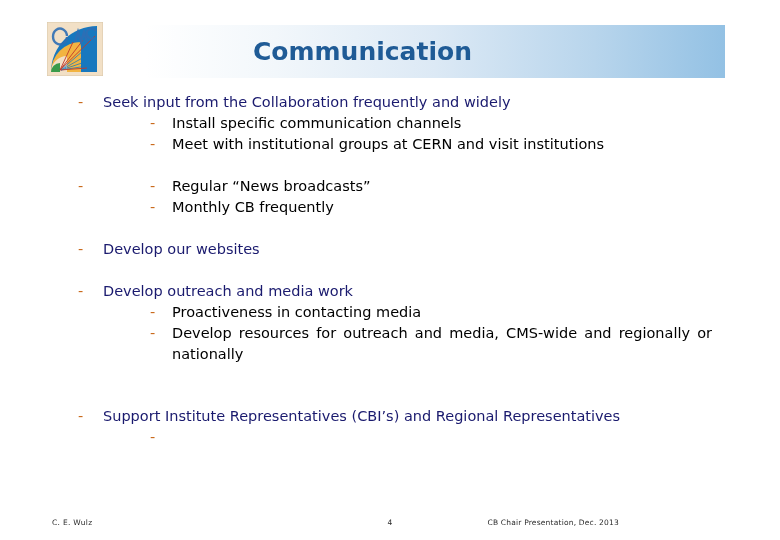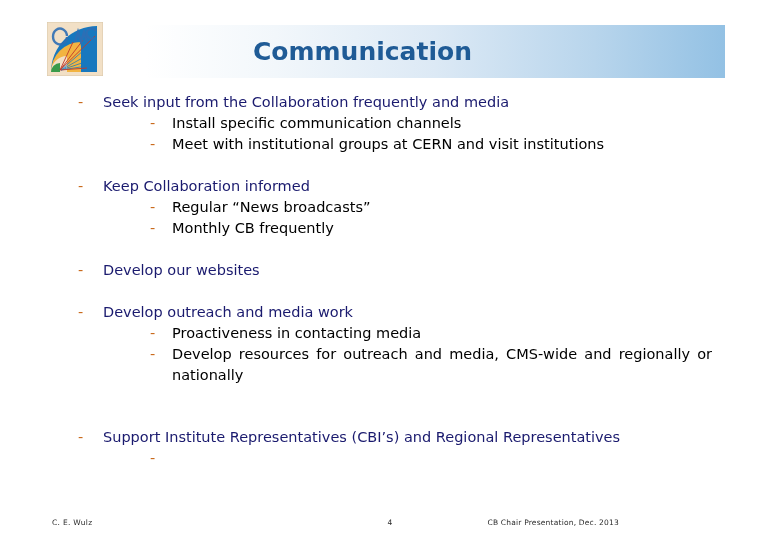--- a/index.html
+++ b/index.html
@@ -179,38 +179,37 @@
   </div>
 
   <div class="slide-title">Communication</div>
 </div>
 
 <div class="content">
 
   <div class="block">
     <div class="lvl1">
       <span class="dash">-</span>
-      <span class="txt">Seek input from the Collaboration frequently and media</span>
+      <span class="txt">Seek input from the Collaboration frequently and widely</span>
     </div>
     <div class="lvl2">
       <span class="dash">-</span>
       <span class="txt nowrap">Install specific communication channels</span>
     </div>
     <div class="lvl2">
       <span class="dash">-</span>
       <span class="txt nowrap">Meet with institutional groups at CERN and visit institutions</span>
     </div>
   </div>
 
   <div class="gap-lg"></div>
 
   <div class="block">
     <div class="lvl1">
       <span class="dash">-</span>
-      <span class="txt">Keep Collaboration informed</span>
     </div>
     <div class="lvl2">
       <span class="dash">-</span>
       <span class="txt nowrap">Regular “News broadcasts”</span>
     </div>
     <div class="lvl2">
       <span class="dash">-</span>
       <span class="txt nowrap">Monthly CB frequently</span>
     </div>
   </div>

